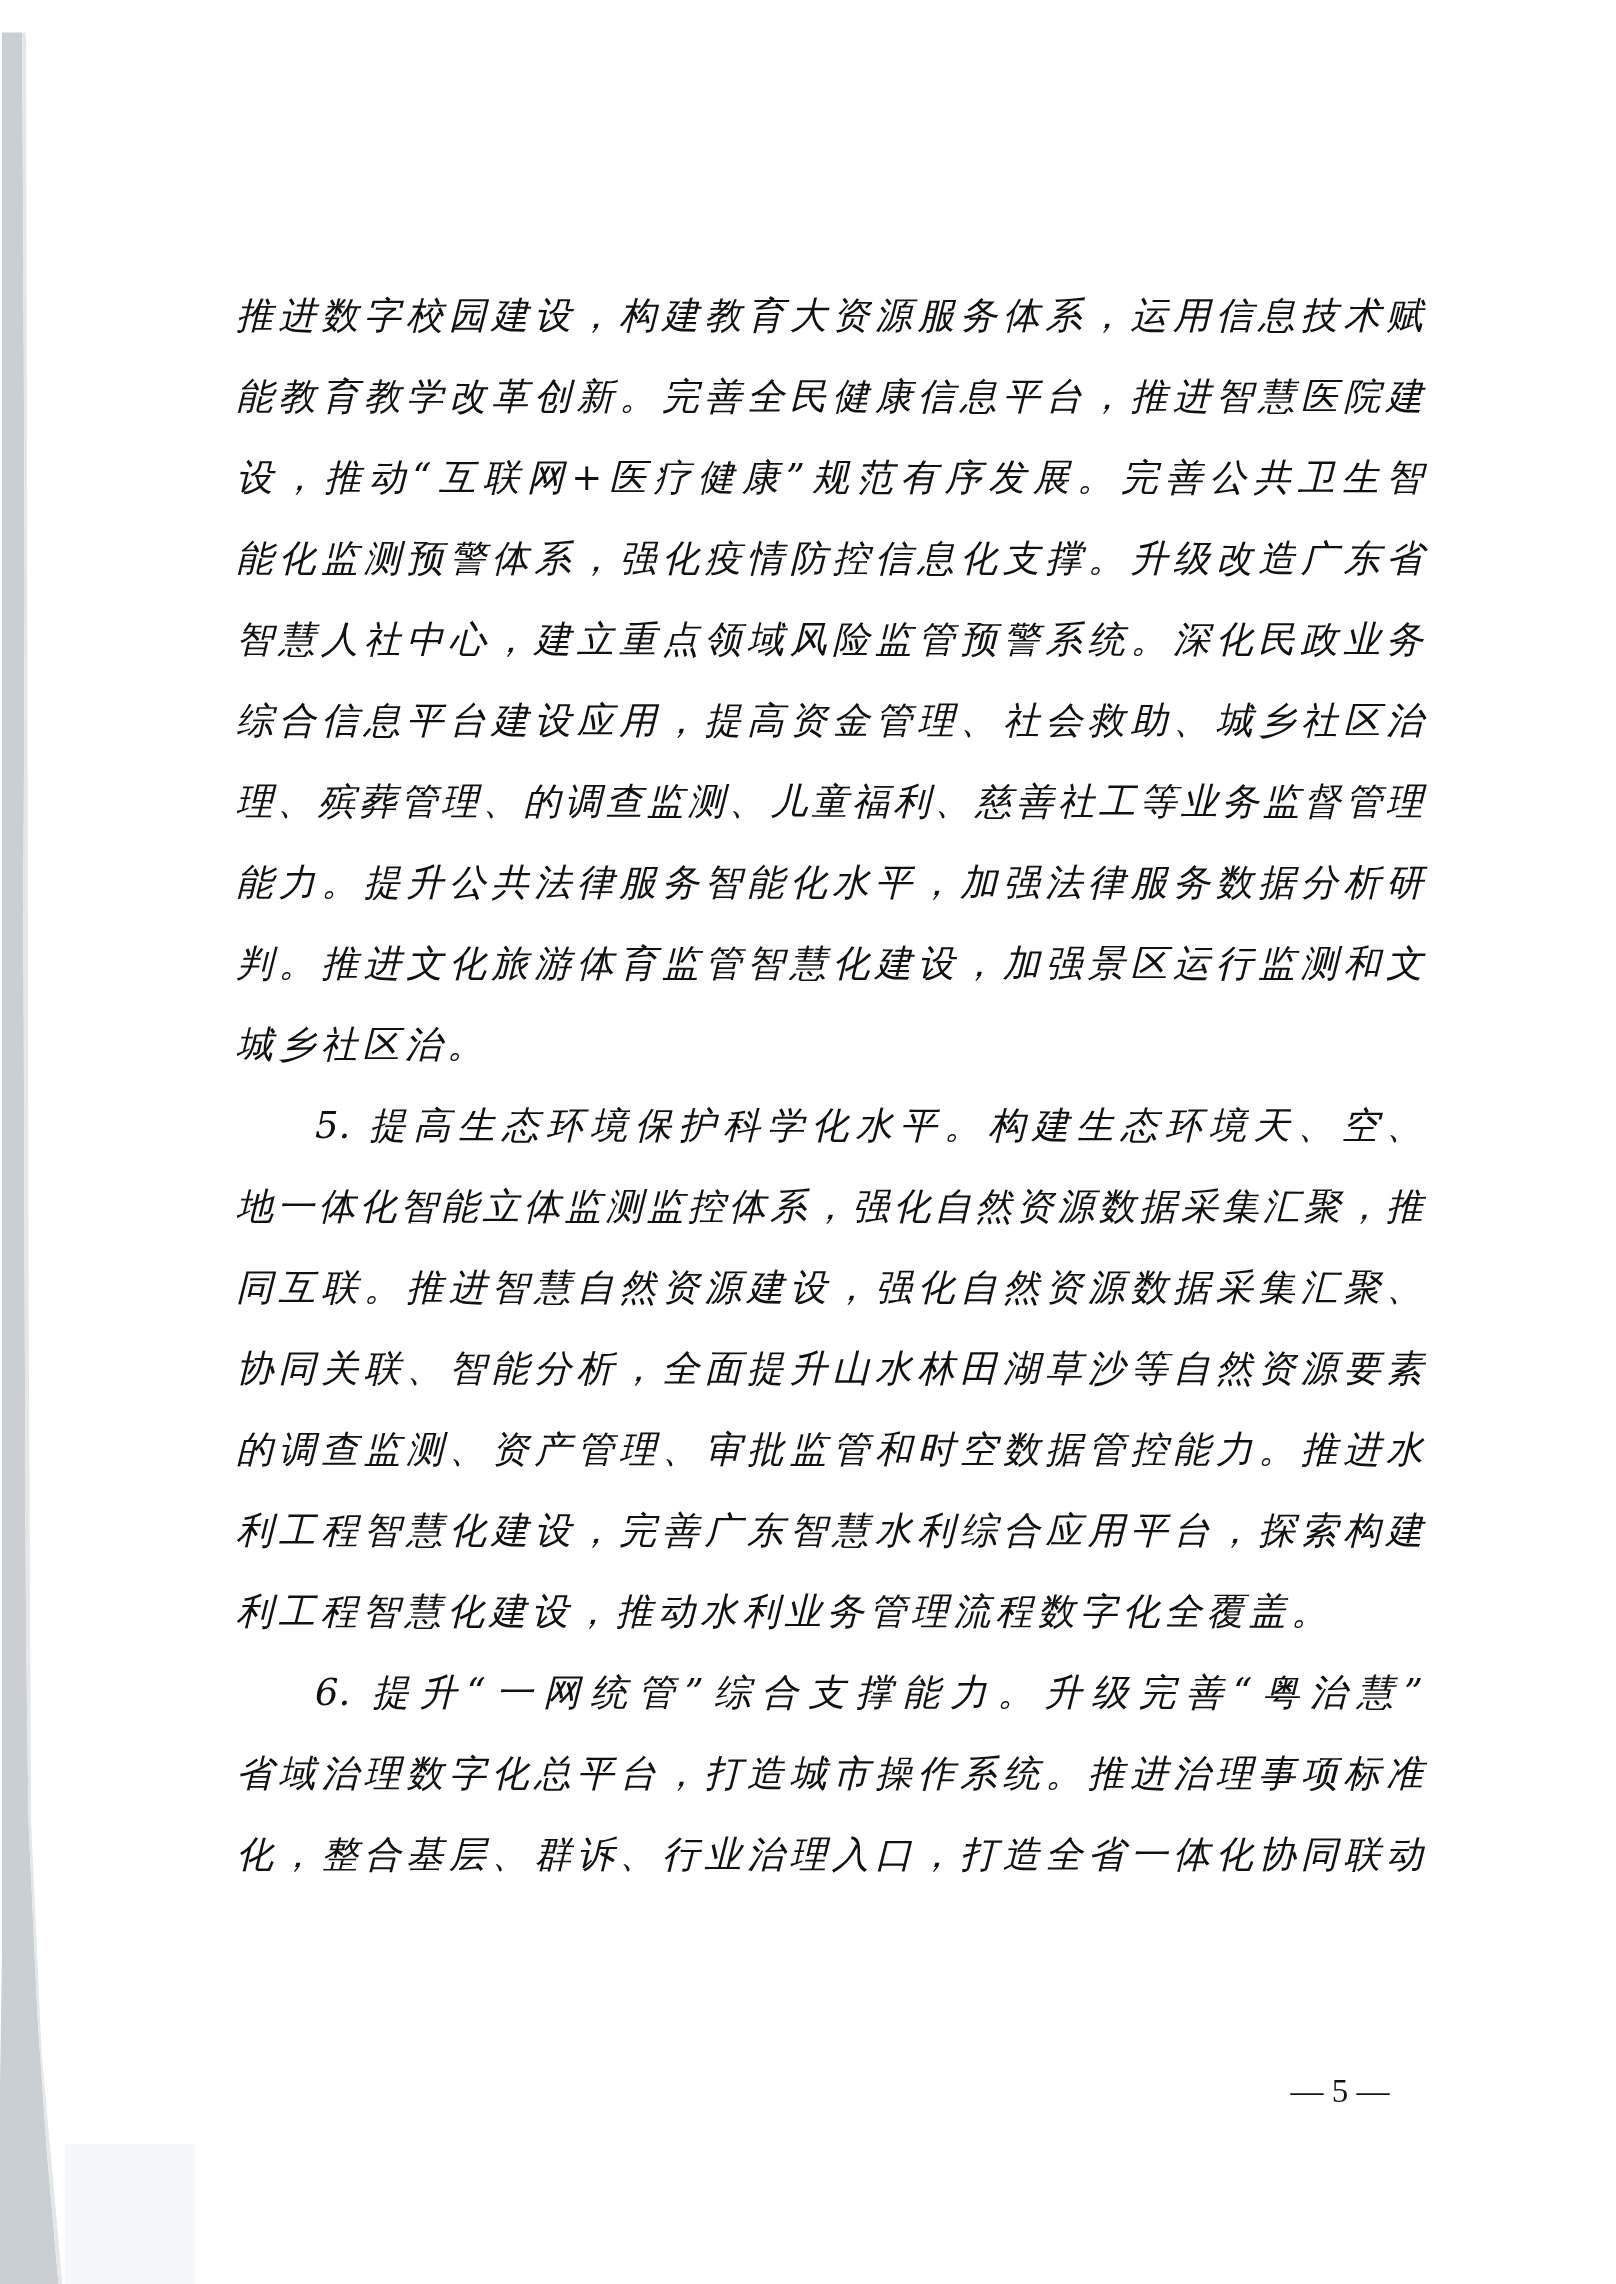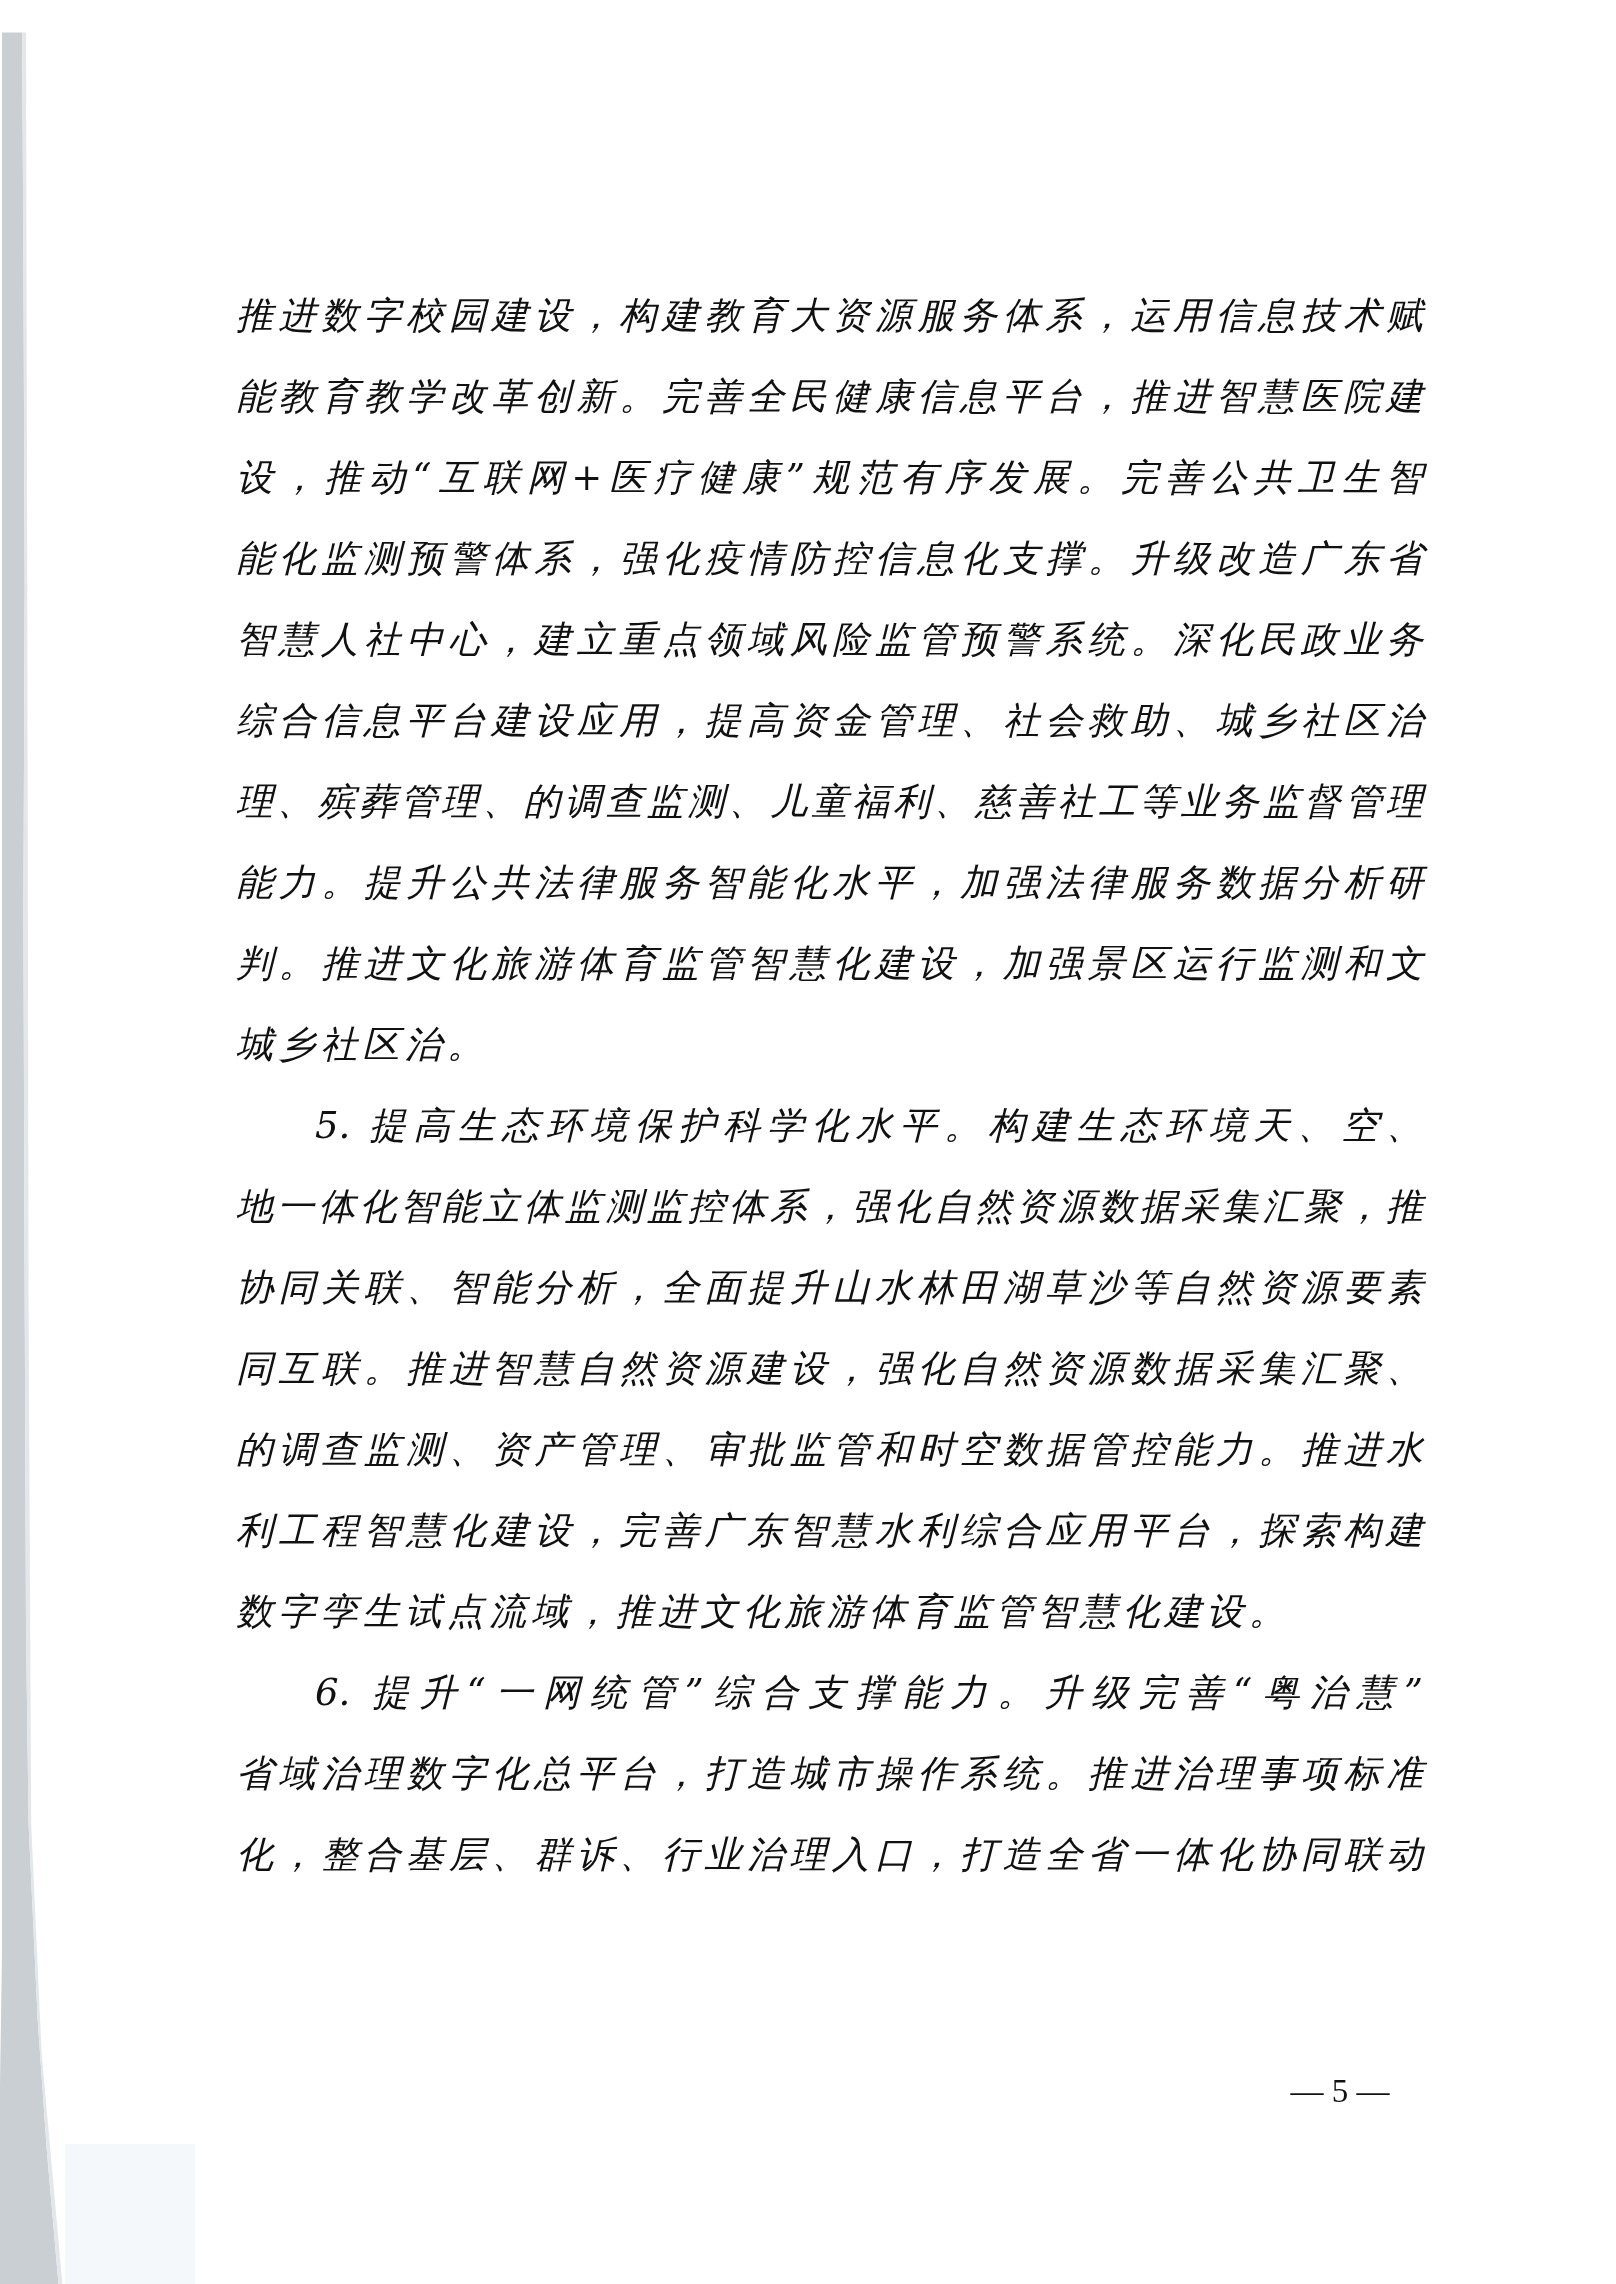--- a/index.html
+++ b/index.html
@@ -92,25 +92,25 @@
     <span class="line">综合信息平台建设应用，提高资金管理、社会救助、城乡社区治</span>
     <span class="line">理、殡葬管理、的调查监测、儿童福利、慈善社工等业务监督管理</span>
     <span class="line">能力。提升公共法律服务智能化水平，加强法律服务数据分析研</span>
     <span class="line">判。推进文化旅游体育监管智慧化建设，加强景区运行监测和文</span>
     <span class="line last">城乡社区治。</span>
   </div>
 
   <div>
     <span class="line indent">5. 提高生态环境保护科学化水平。构建生态环境天、空、</span>
     <span class="line">地一体化智能立体监测监控体系，强化自然资源数据采集汇聚，推</span>
+    <span class="line">同互联。推进智慧自然资源建设，强化自然资源数据采集汇聚、</span>
     <span class="line">协同关联、智能分析，全面提升山水林田湖草沙等自然资源要素</span>
-    <span class="line">同互联。推进智慧自然资源建设，强化自然资源数据采集汇聚、</span>
     <span class="line">的调查监测、资产管理、审批监管和时空数据管控能力。推进水</span>
     <span class="line">利工程智慧化建设，完善广东智慧水利综合应用平台，探索构建</span>
-    <span class="line last">数字孪生试点流域，推进文化旅游体育监管智慧化建设。</span>
+    <span class="line last">利工程智慧化建设，推动水利业务管理流程数字化全覆盖。</span>
   </div>
 
   <div>
     <span class="line indent">6. 提升“一网统管”综合支撑能力。升级完善“粤治慧”</span>
     <span class="line">省域治理数字化总平台，打造城市操作系统。推进治理事项标准</span>
     <span class="line">化，整合基层、群诉、行业治理入口，打造全省一体化协同联动</span>
   </div>
 </div>
 
 <div class="page-number">— 5 —</div>

